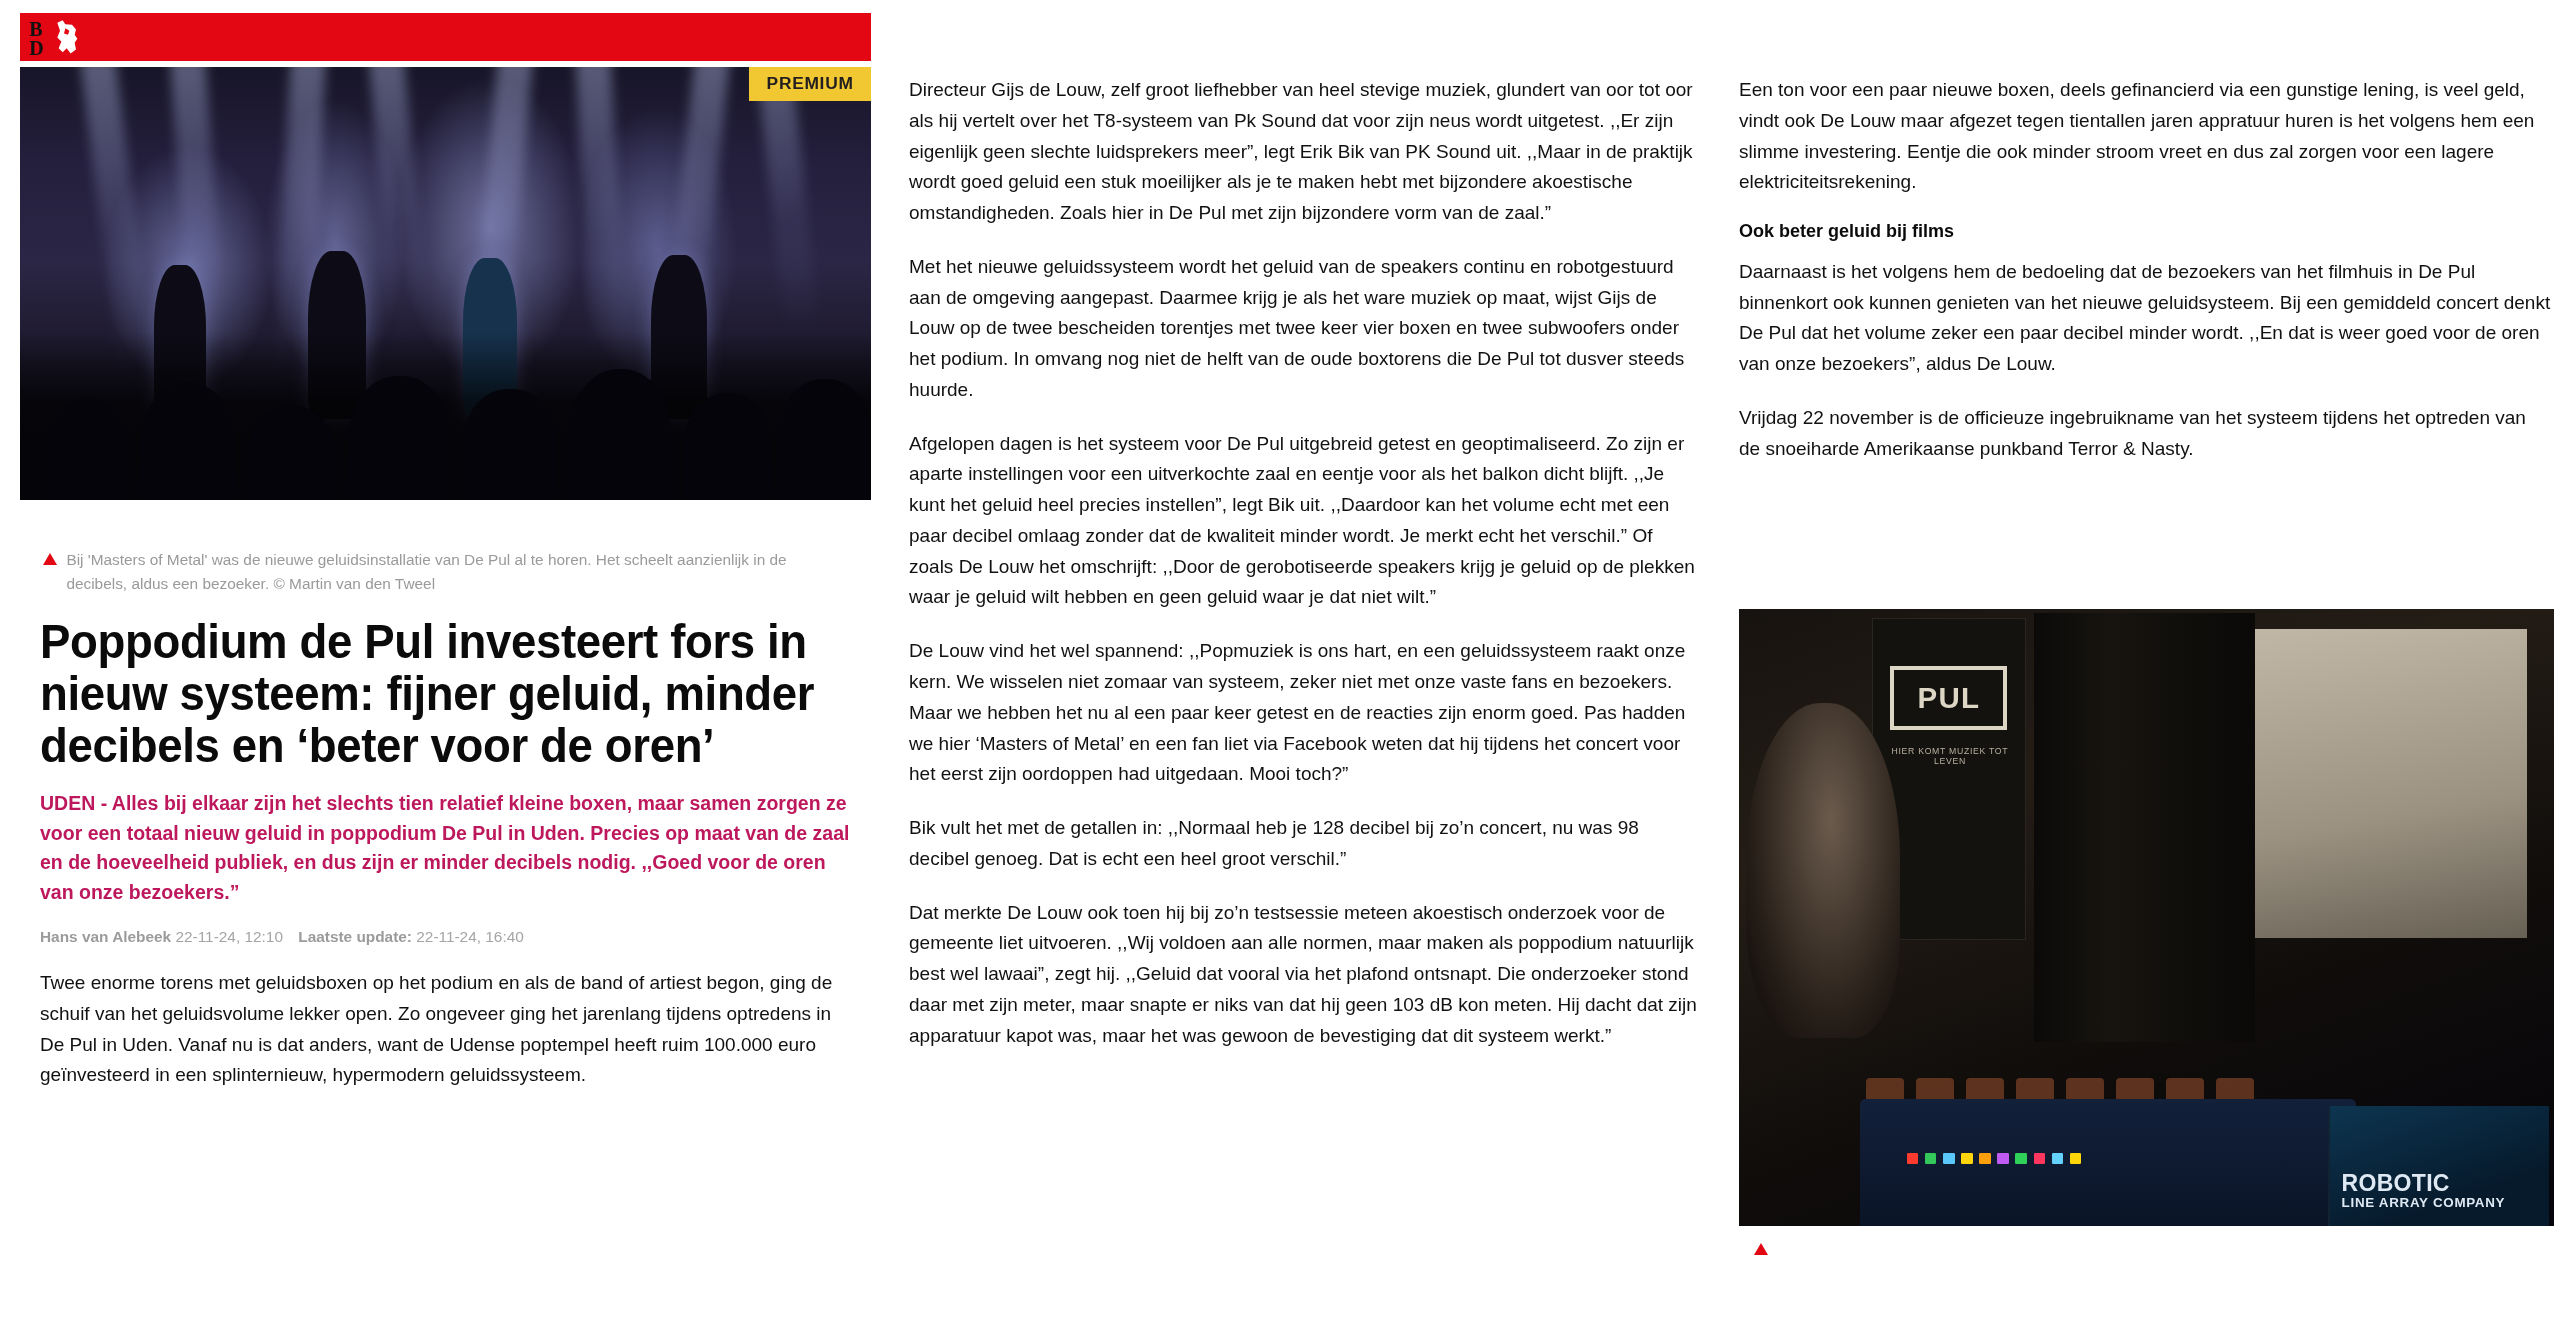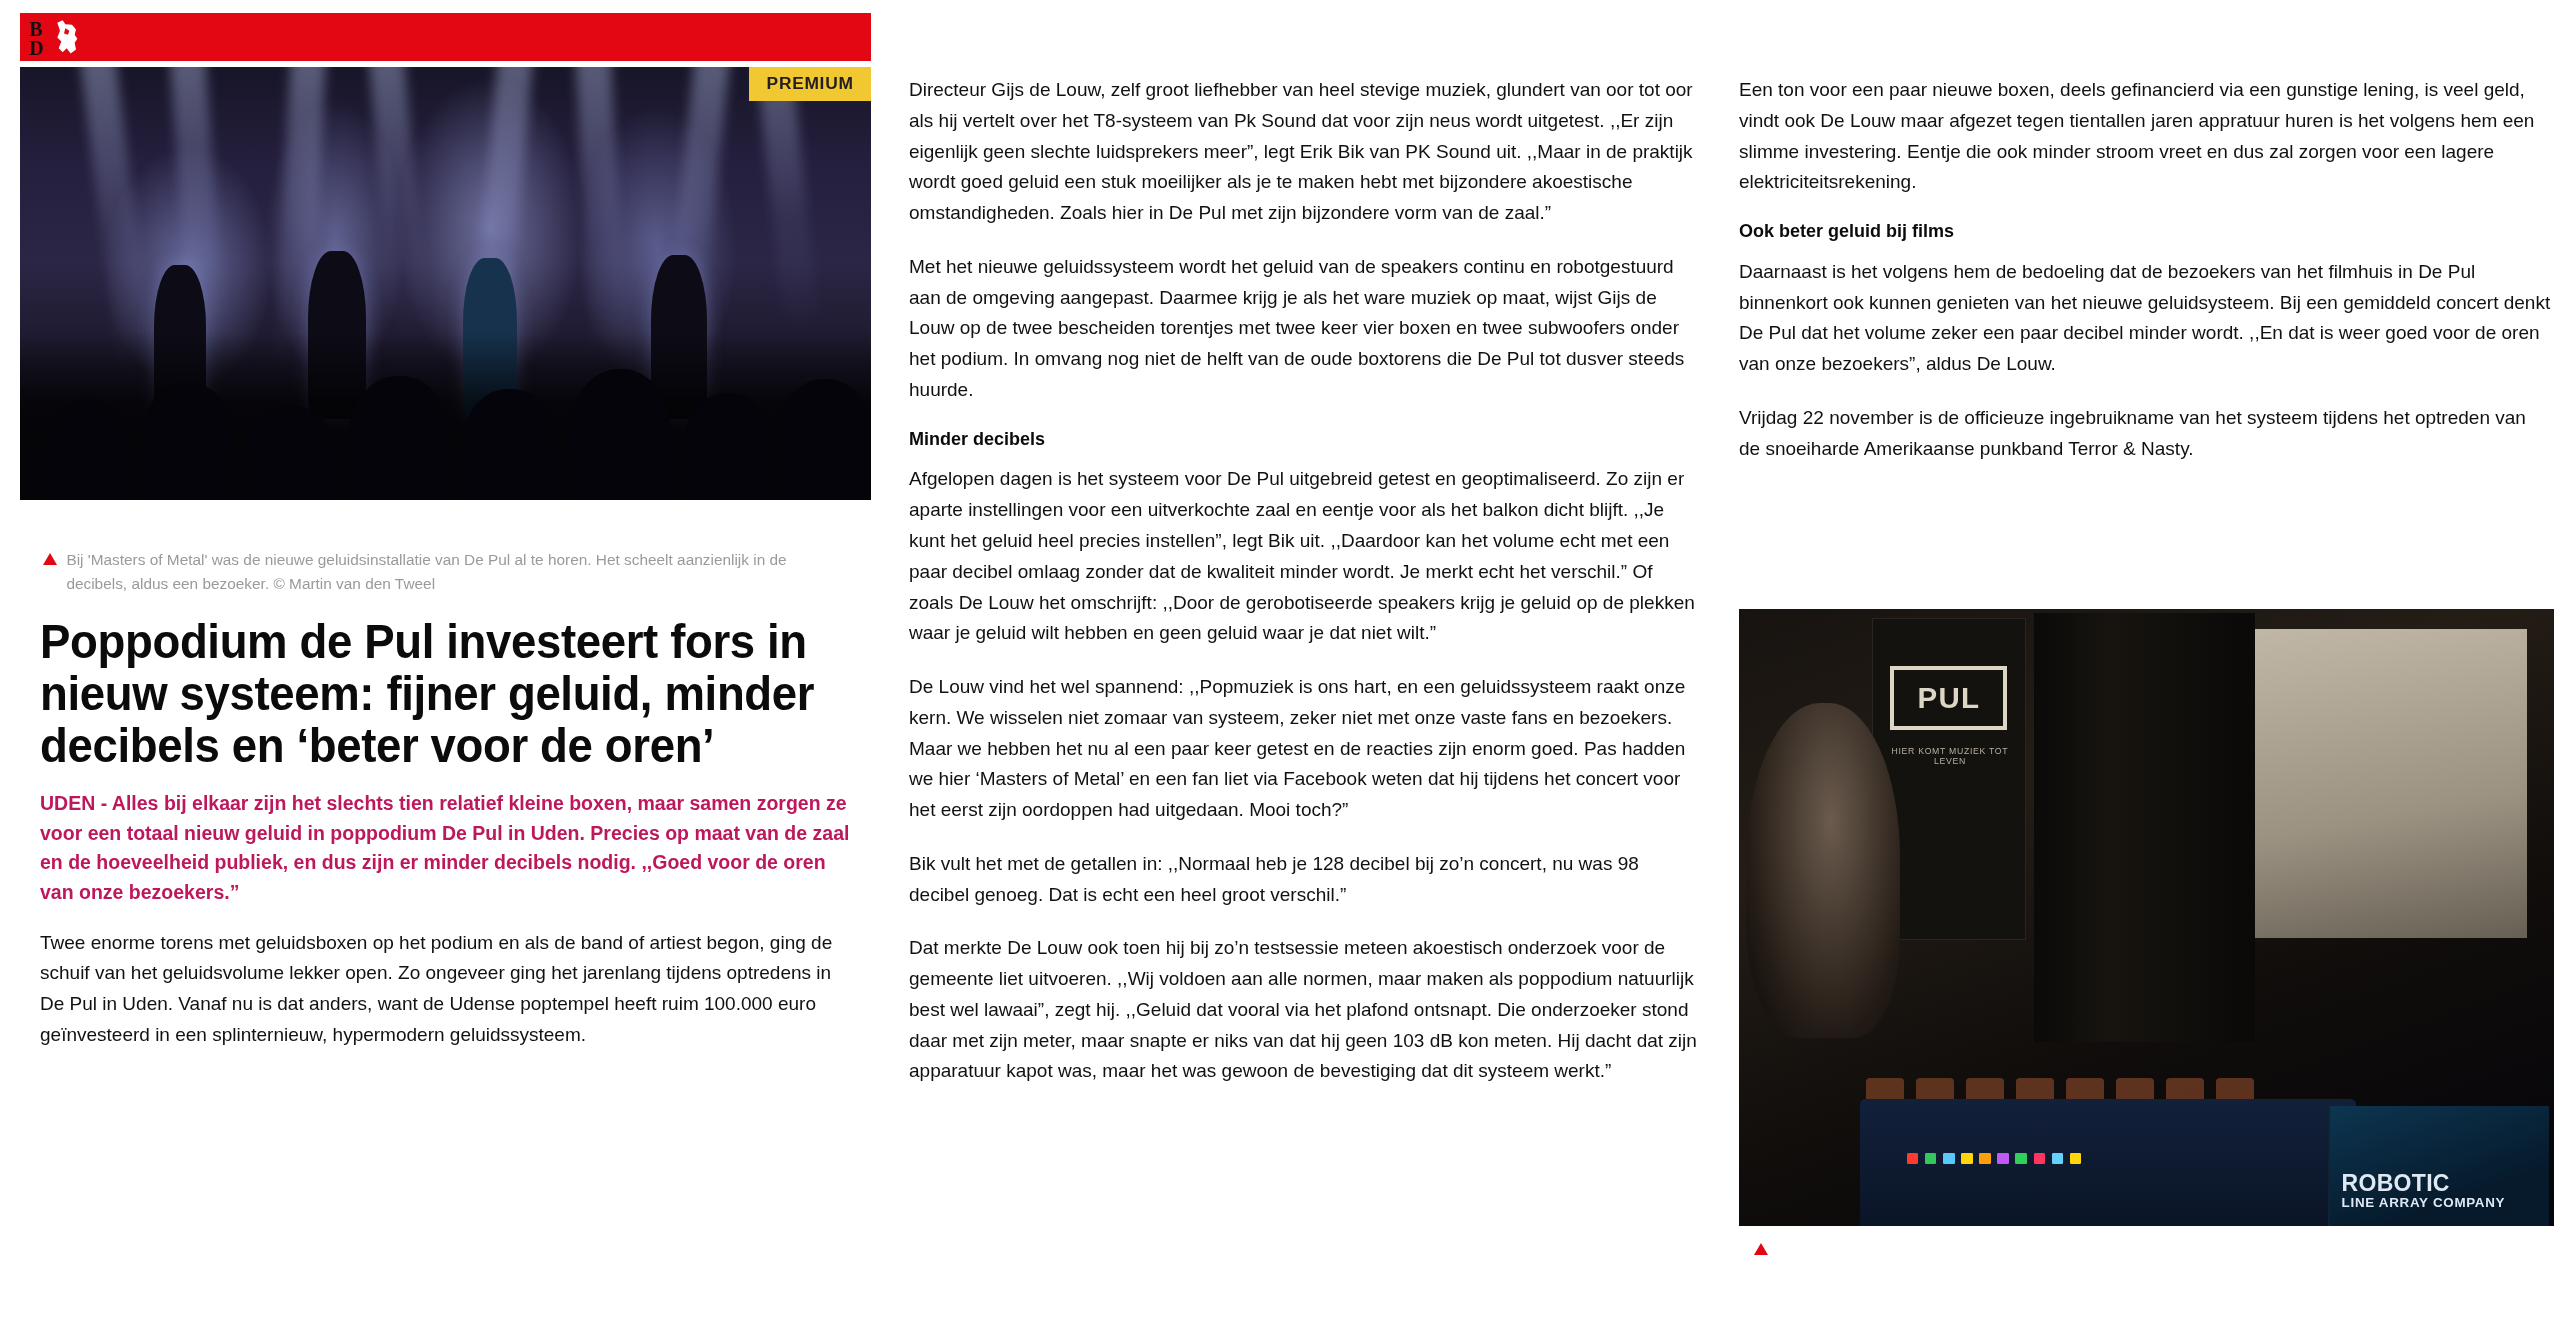--- a/index.html
+++ b/index.html
@@ -254,28 +254,34 @@
 
     <div class="caption">
       <div class="caption-tri"></div>
       <div class="caption-text">Bij 'Masters of Metal' was de nieuwe geluidsinstallatie van De Pul al te horen. Het scheelt aanzienlijk in de decibels, aldus een bezoeker. © Martin van den Tweel</div>
     </div>
 
     <h1 class="headline">Poppodium de Pul investeert fors in nieuw systeem: fijner geluid, minder decibels en ‘beter voor de oren’</h1>
 
     <p class="intro">UDEN - Alles bij elkaar zijn het slechts tien relatief kleine boxen, maar samen zorgen ze voor een totaal nieuw geluid in poppodium De Pul in Uden. Precies op maat van de zaal en de hoeveelheid publiek, en dus zijn er minder decibels nodig. ,,Goed voor de oren van onze bezoekers.”</p>
 
+    <div class="byline">
+      <b>Hans van Alebeek</b>
+      <span>22-11-24, 12:10</span>
+      <span class="sep"></span>
+      <b>Laatste update:</b>
+      <span>22-11-24, 16:40</span>
+    </div>
 
     <p class="body-p">Twee enorme torens met geluidsboxen op het podium en als de band of artiest begon, ging de schuif van het geluidsvolume lekker open. Zo ongeveer ging het jarenlang tijdens optredens in De Pul in Uden. Vanaf nu is dat anders, want de Udense poptempel heeft ruim 100.000 euro geïnvesteerd in een splinternieuw, hypermodern geluidssysteem.</p>
   </div>
 
   <div class="col-mid">
     <p class="body-p">Directeur Gijs de Louw, zelf groot liefhebber van heel stevige muziek, glundert van oor tot oor als hij vertelt over het T8-systeem van Pk Sound dat voor zijn neus wordt uitgetest. ,,Er zijn eigenlijk geen slechte luidsprekers meer”, legt Erik Bik van PK Sound uit. ,,Maar in de praktijk wordt goed geluid een stuk moeilijker als je te maken hebt met bijzondere akoestische omstandigheden. Zoals hier in De Pul met zijn bijzondere vorm van de zaal.”</p>
     <p class="body-p">Met het nieuwe geluidssysteem wordt het geluid van de speakers continu en robotgestuurd aan de omgeving aangepast. Daarmee krijg je als het ware muziek op maat, wijst Gijs de Louw op de twee bescheiden torentjes met twee keer vier boxen en twee subwoofers onder het podium. In omvang nog niet de helft van de oude boxtorens die De Pul tot dusver steeds huurde.</p>
-    <h2 class="sub-head">Minder decibels</h2>
     <p class="body-p">Afgelopen dagen is het systeem voor De Pul uitgebreid getest en geoptimaliseerd. Zo zijn er aparte instellingen voor een uitverkochte zaal en eentje voor als het balkon dicht blijft. ,,Je kunt het geluid heel precies instellen”, legt Bik uit. ,,Daardoor kan het volume echt met een paar decibel omlaag zonder dat de kwaliteit minder wordt. Je merkt echt het verschil.” Of zoals De Louw het omschrijft: ,,Door de gerobotiseerde speakers krijg je geluid op de plekken waar je geluid wilt hebben en geen geluid waar je dat niet wilt.”</p>
     <p class="body-p">De Louw vind het wel spannend: ,,Popmuziek is ons hart, en een geluidssysteem raakt onze kern. We wisselen niet zomaar van systeem, zeker niet met onze vaste fans en bezoekers. Maar we hebben het nu al een paar keer getest en de reacties zijn enorm goed. Pas hadden we hier ‘Masters of Metal’ en een fan liet via Facebook weten dat hij tijdens het concert voor het eerst zijn oordoppen had uitgedaan. Mooi toch?”</p>
     <p class="body-p">Bik vult het met de getallen in: ,,Normaal heb je 128 decibel bij zo’n concert, nu was 98 decibel genoeg. Dat is echt een heel groot verschil.”</p>
     <p class="body-p">Dat merkte De Louw ook toen hij bij zo’n testsessie meteen akoestisch onderzoek voor de gemeente liet uitvoeren. ,,Wij voldoen aan alle normen, maar maken als poppodium natuurlijk best wel lawaai”, zegt hij. ,,Geluid dat vooral via het plafond ontsnapt. Die onderzoeker stond daar met zijn meter, maar snapte er niks van dat hij geen 103 dB kon meten. Hij dacht dat zijn apparatuur kapot was, maar het was gewoon de bevestiging dat dit systeem werkt.”</p>
   </div>
 
   <div class="col-right">
     <p class="body-p">Een ton voor een paar nieuwe boxen, deels gefinancierd via een gunstige lening, is veel geld, vindt ook De Louw maar afgezet tegen tientallen jaren appratuur huren is het volgens hem een slimme investering. Eentje die ook minder stroom vreet en dus zal zorgen voor een lagere elektriciteitsrekening.</p>
     <h2 class="sub-head">Ook beter geluid bij films</h2>
     <p class="body-p">Daarnaast is het volgens hem de bedoeling dat de bezoekers van het filmhuis in De Pul binnenkort ook kunnen genieten van het nieuwe geluidsysteem. Bij een gemiddeld concert denkt De Pul dat het volume zeker een paar decibel minder wordt. ,,En dat is weer goed voor de oren van onze bezoekers”, aldus De Louw.</p>

